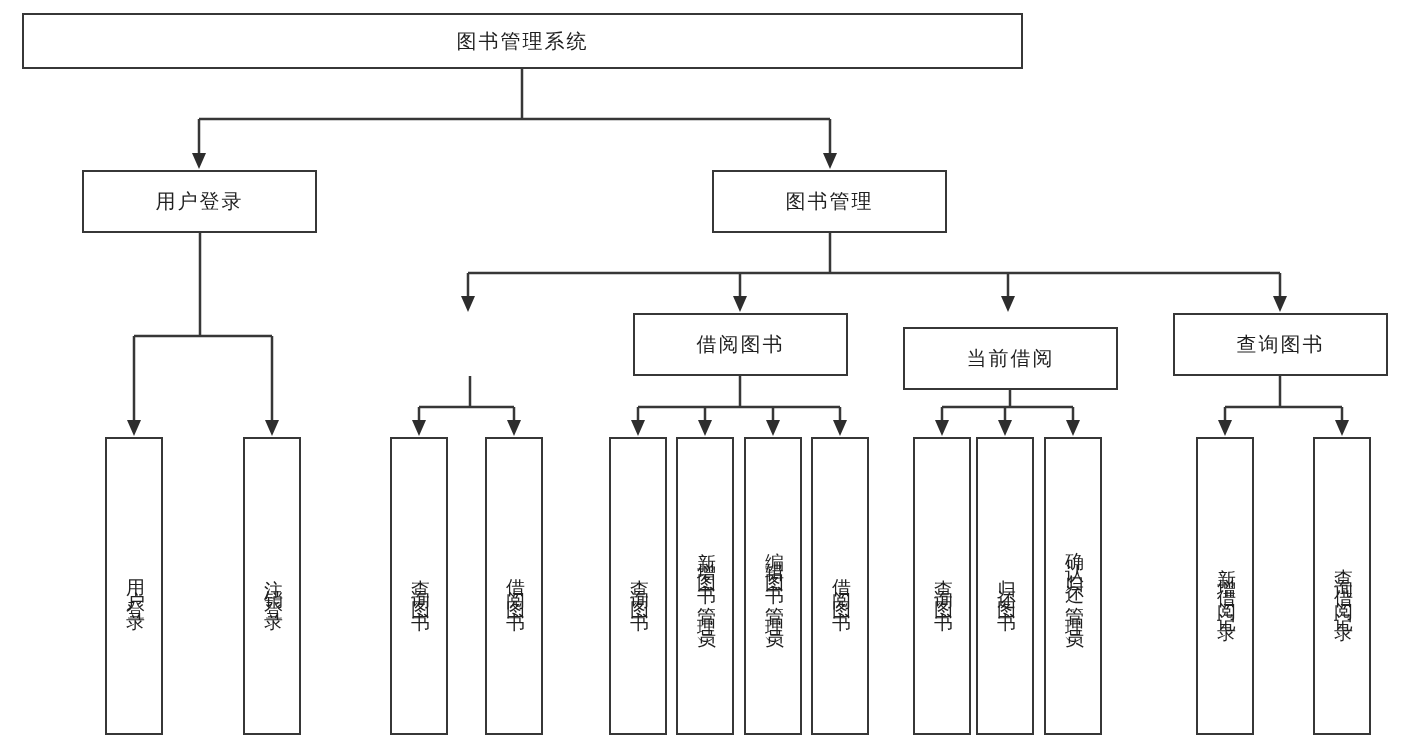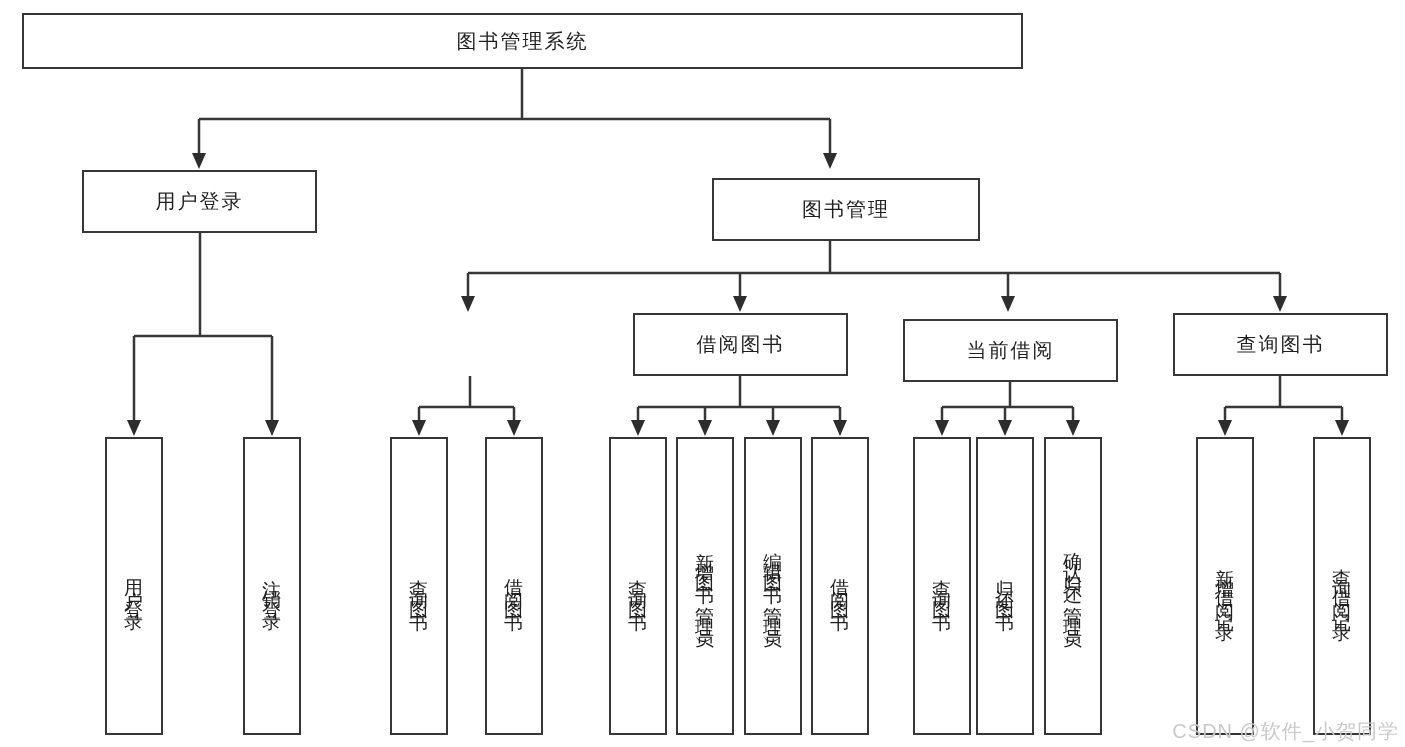--- a/index.html
+++ b/index.html
@@ -1,18 +1,18 @@
 <!DOCTYPE html>
 <html><head>
 <meta charset="utf-8">
 <style>
   html,body{margin:0;padding:0;background:#ffffff;}
   .canvas{
     position:relative;width:1405px;height:747px;background:#ffffff;
-    font-family:Liberation Sans, sans-serif;overflow:hidden;
+    font-family:Liberation Mono, monospace;overflow:hidden;
   }
   .hbox{
     position:absolute;background:#ffffff;border:2.5px solid #373737;
     box-sizing:border-box;display:flex;align-items:center;justify-content:center;
     font-size:20px;color:#1f1f1f;letter-spacing:2px;z-index:2;white-space:nowrap;
   }
   .vbox{
     position:absolute;background:#ffffff;border:2.5px solid #373737;
     box-sizing:border-box;display:flex;align-items:center;justify-content:center;
     font-size:19px;color:#1f1f1f;z-index:2;
@@ -70,28 +70,28 @@
     <polygon points="1335,420 1349,420 1342,436"></polygon>
   </svg>
 
   <div class="hbox" style="left:22px;top:13px;width:1001px;height:56px">
     <span>图书管理系统</span>
   </div>
 
   <div class="hbox" style="left:82px;top:170px;width:235px;height:63px">
     <span>用户登录</span>
   </div>
-  <div class="hbox" style="left:712px;top:178px;width:268px;height:63px">
+  <div class="hbox" style="left:712px;top:170px;width:235px;height:63px">
     <span>图书管理</span>
   </div>
 
   <div class="hbox" style="left:633px;top:313px;width:215px;height:63px">
     <span>借阅图书</span>
   </div>
-  <div class="hbox" style="left:903px;top:319px;width:215px;height:63px">
+  <div class="hbox" style="left:903px;top:327px;width:215px;height:63px">
     <span>当前借阅</span>
   </div>
   <div class="hbox" style="left:1173px;top:313px;width:215px;height:63px">
     <span>查询图书</span>
   </div>
 
   <div class="vbox" style="left:105px;top:437px;width:58px;height:298px">
     <span class="vtext">用户登录</span>
   </div>
   <div class="vbox" style="left:243px;top:437px;width:58px;height:298px">
@@ -128,15 +128,14 @@
     <span class="vtext">确认归还（管理员）</span>
   </div>
 
   <div class="vbox" style="left:1196px;top:437px;width:58px;height:298px">
     <span class="vtext">新增借阅记录</span>
   </div>
   <div class="vbox" style="left:1313px;top:437px;width:58px;height:298px">
     <span class="vtext">查询借阅记录</span>
   </div>
 
-  <div class="watermark">CSDN @软件_小贺同学</div>
 
 </div>
 
 </body></html>

